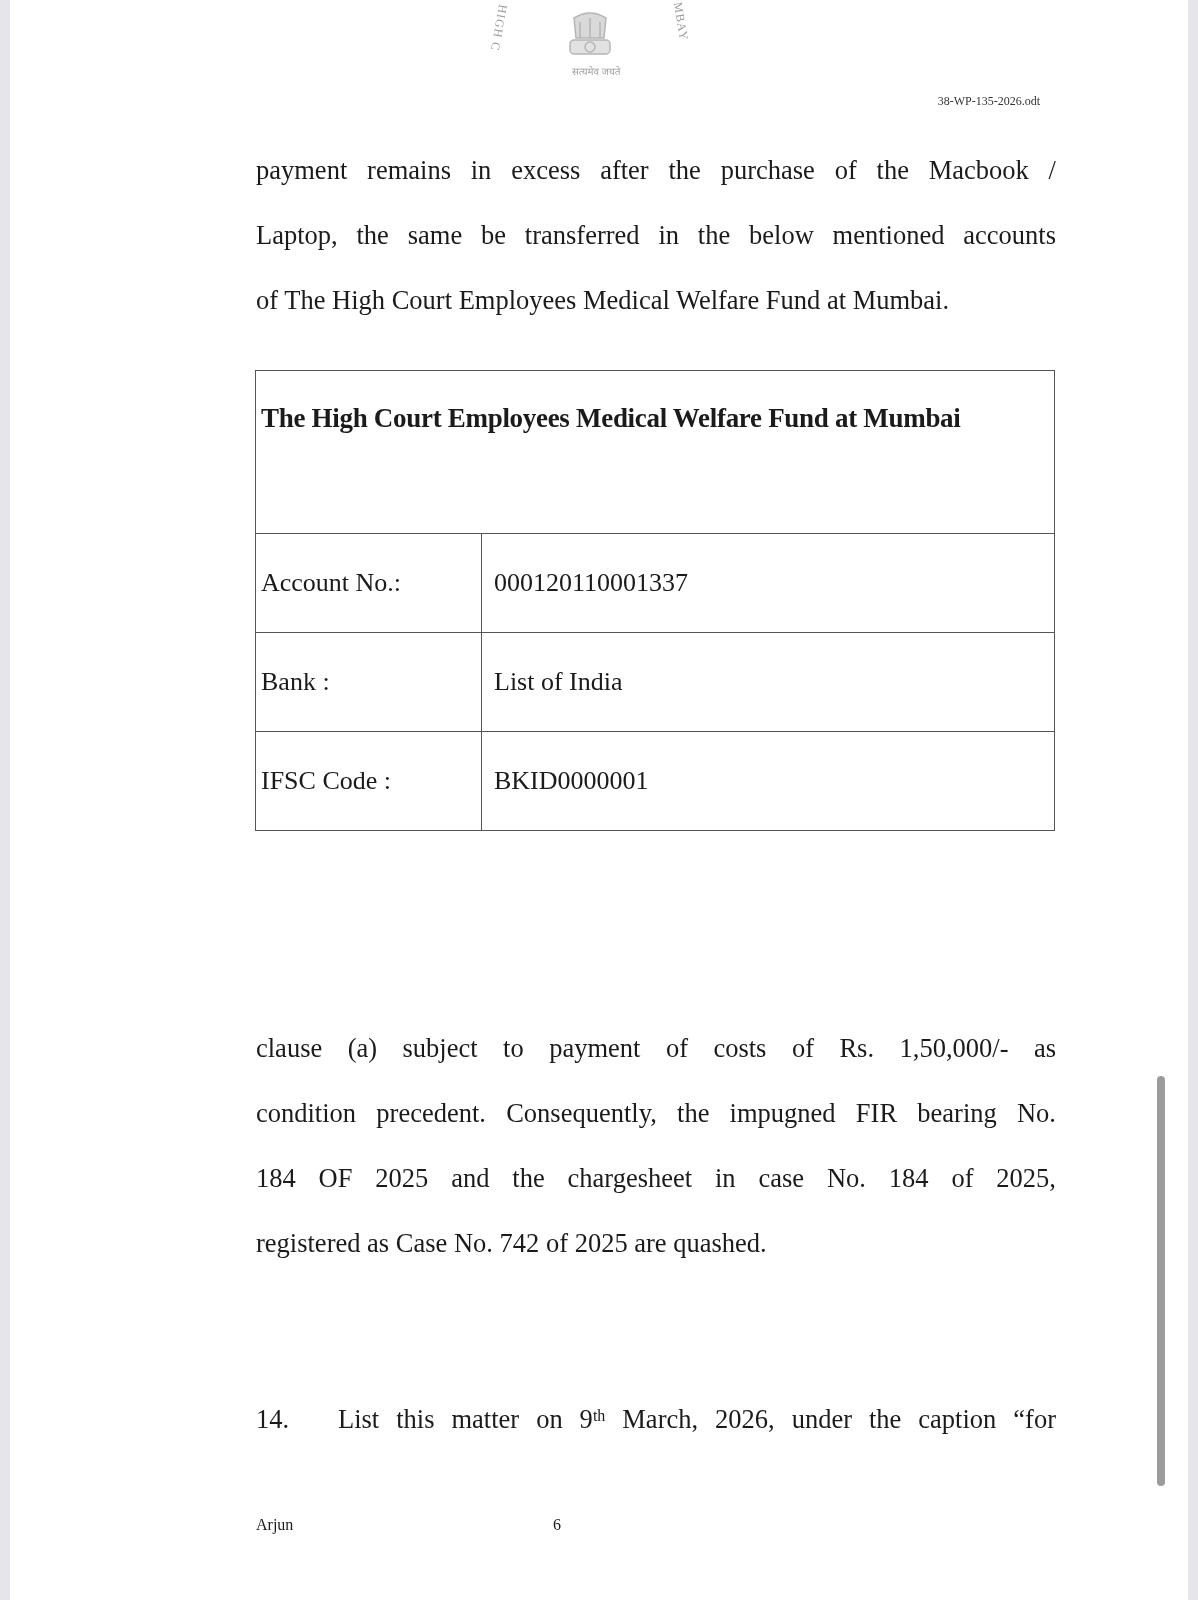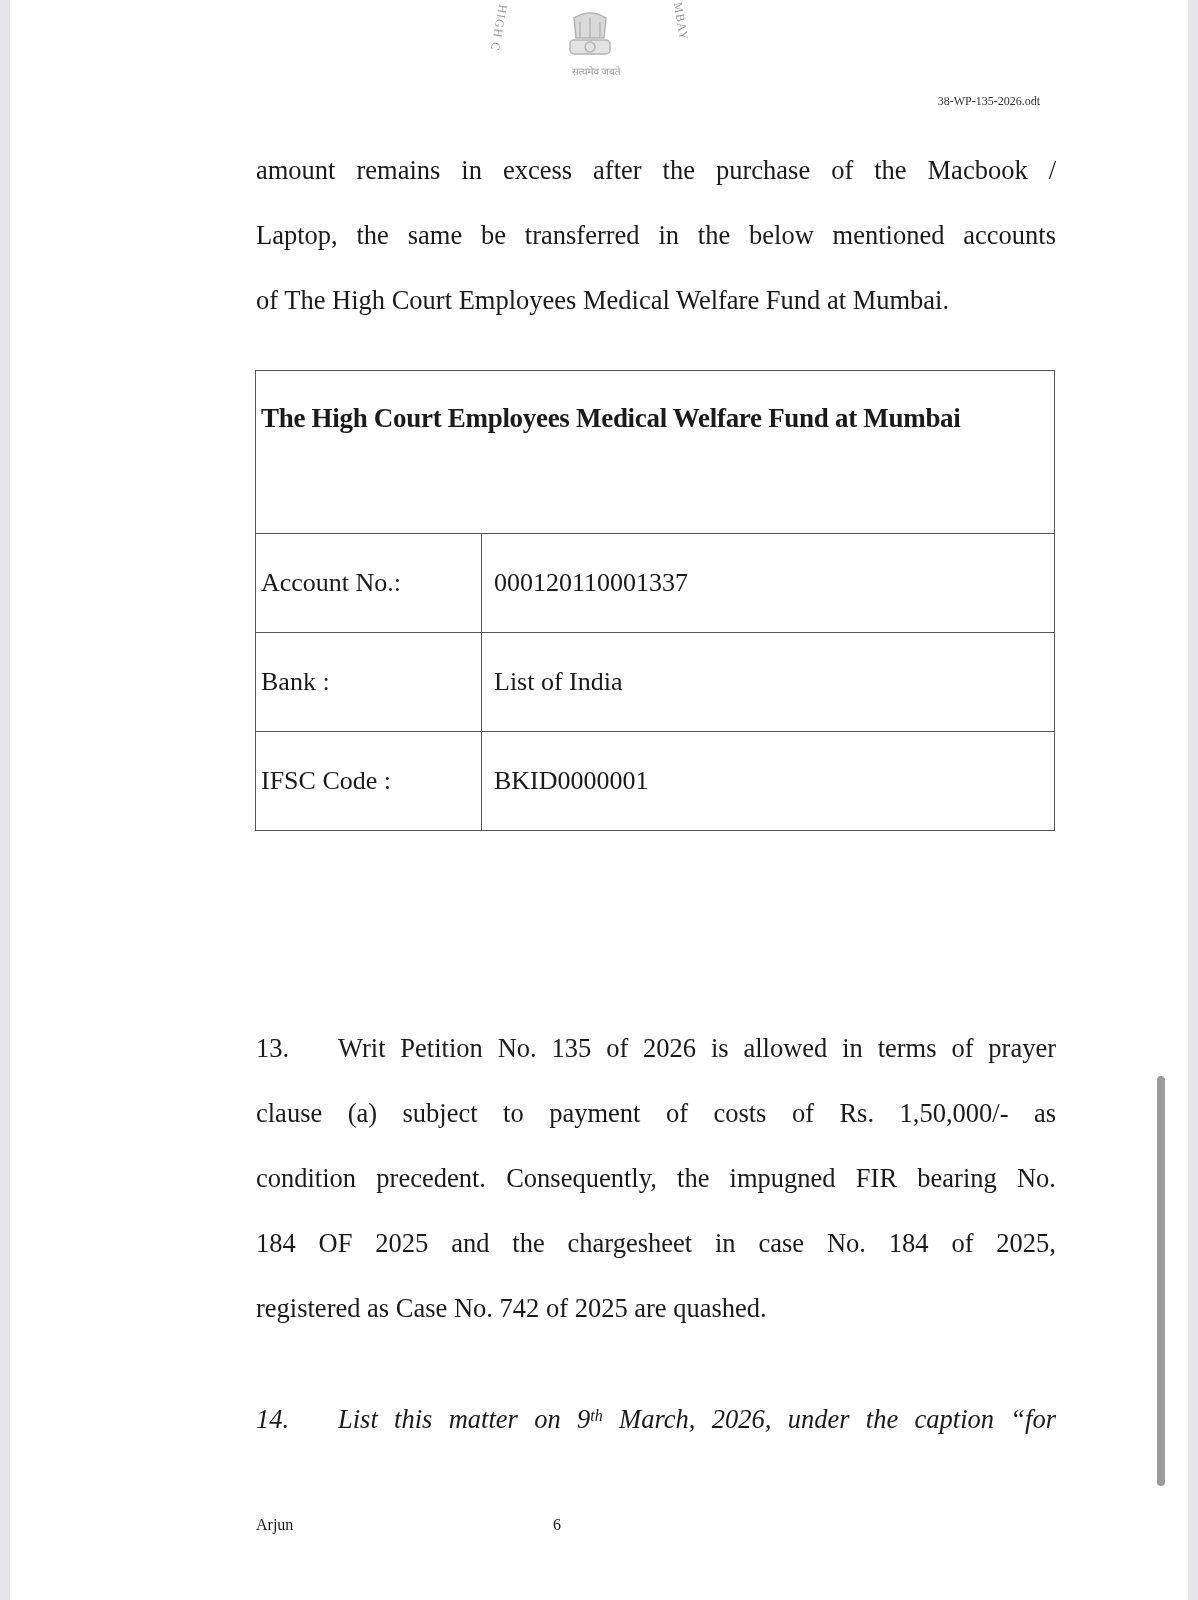--- a/index.html
+++ b/index.html
@@ -77,21 +77,21 @@
         <line x1="40" y1="14" x2="40" y2="30"></line>
       </g>
     </svg>
     <span class="motto">सत्यमेव जयते</span>
     <span class="arc-right">MBAY</span>
   </div>
 
   <div class="filename">38-WP-135-2026.odt</div>
 
   <div class="para" style="top:138px;">
-    <span class="line">amount remains in excess after the purchase of the Macbook /</span>
+    <span class="line">payment remains in excess after the purchase of the Macbook /</span>
     <span class="line">Laptop, the same be transferred in the below mentioned accounts</span>
     <span class="line last">of  The High Court Employees Medical Welfare Fund at Mumbai.</span>
   </div>
 
   <table class="acct-table">
     <tbody>
         <tr>
       <td class="title-cell" colspan="2">The High Court Employees Medical Welfare Fund at Mumbai</td>
     </tr>
     <tr>
@@ -103,28 +103,27 @@
       <td class="val">List of India</td>
     </tr>
     <tr>
       <td class="lbl">IFSC Code :</td>
       <td class="val">BKID0000001</td>
     </tr>
   </tbody>
     </table>
 
   <div class="para" style="top:1016px;">
-    <span class="line"><span class="num">13.</span><span>Writ Petition No. 135 of 2026 is allowed in terms of prayer</span></span>
     <span class="line">clause (a) subject to payment of costs of Rs. 1,50,000/- as</span>
     <span class="line">condition precedent. Consequently, the impugned FIR bearing No.</span>
     <span class="line">184 OF 2025 and the chargesheet in case No. 184 of 2025,</span>
     <span class="line last">registered as Case No. 742 of 2025 are quashed.</span>
   </div>
 
-  <div class="para" style="top:1387px;font-style:italic;">
+  <div class="para" style="top:1387px;">
     <span class="line last" style="text-align-last:justify;"><span class="num">14.</span><span>List this matter on 9</span><sup>th</sup><span> March, 2026, under the caption “for</span></span>
   </div>
 
   <div class="footer-name">Arjun</div>
   <div class="footer-page">6</div>
 </div>
 
 <div class="scrollbar"></div>
 
 </body></html>

